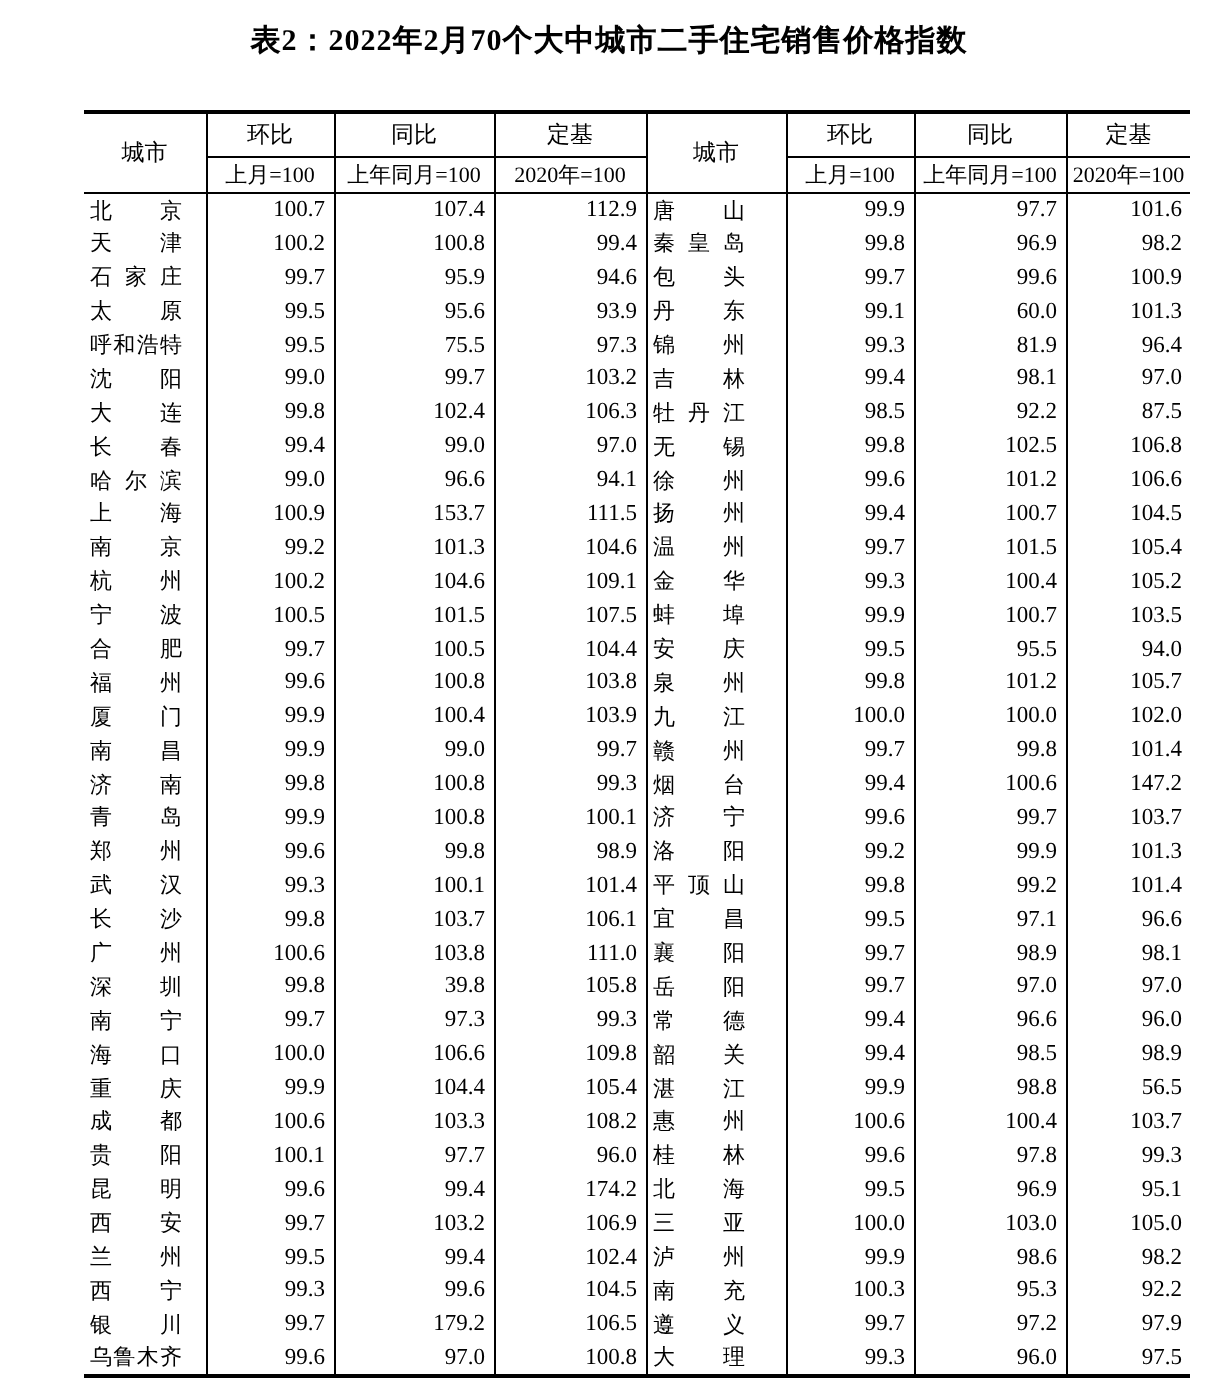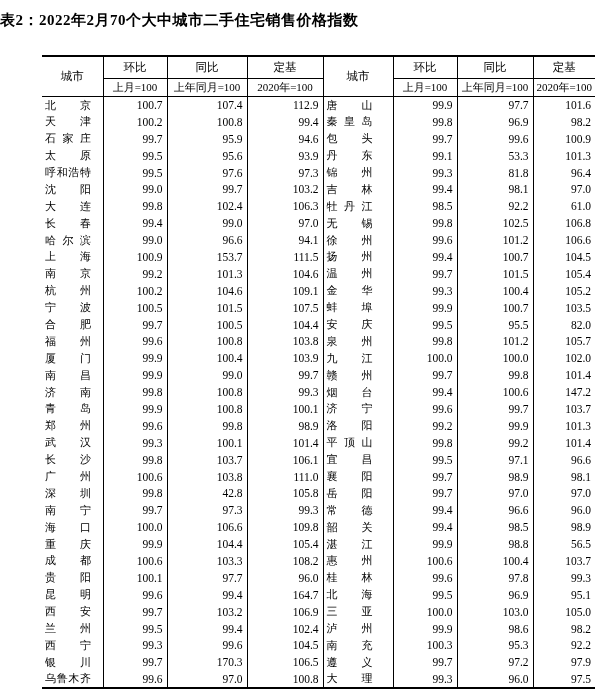--- a/index.html
+++ b/index.html
@@ -13,20 +13,21 @@
     position: relative;
     overflow: hidden;
     font-family: "Liberation Serif", "DejaVu Serif", serif;
     color: #000;
   }
   .page-title {
     position: absolute;
     top: 11px;
     left: 0;
     width: 609px;
+    text-align: center;
     font-size: 15px;
     font-weight: bold;
     letter-spacing: 0.5px;
     margin: 0;
   }
   .table-wrap {
     position: absolute;
     top: 55px;
     left: 42px;
     width: 553px;
@@ -164,39 +165,39 @@
               <span>原</span>
             </span></td>
           <td class="num bR">99.5</td>
           <td class="num bR">95.6</td>
           <td class="num bR">93.9</td>
           <td class="city bR"><span class="cname">
               <span>丹</span>
               <span>东</span>
             </span></td>
           <td class="num bR">99.1</td>
-          <td class="num bR">53.3</td>
+          <td class="num bR">60.0</td>
           <td class="num">101.3</td>
         </tr>
         <tr>
           <td class="city bR"><span class="cname">
               <span>呼</span>
               <span>和</span>
               <span>浩</span>
               <span>特</span>
             </span></td>
           <td class="num bR">99.5</td>
-          <td class="num bR">97.6</td>
+          <td class="num bR">75.5</td>
           <td class="num bR">97.3</td>
           <td class="city bR"><span class="cname">
               <span>锦</span>
               <span>州</span>
             </span></td>
           <td class="num bR">99.3</td>
-          <td class="num bR">81.8</td>
+          <td class="num bR">81.9</td>
           <td class="num">96.4</td>
         </tr>
         <tr>
           <td class="city bR"><span class="cname">
               <span>沈</span>
               <span>阳</span>
             </span></td>
           <td class="num bR">99.0</td>
           <td class="num bR">99.7</td>
           <td class="num bR">103.2</td>
@@ -216,21 +217,21 @@
           <td class="num bR">99.8</td>
           <td class="num bR">102.4</td>
           <td class="num bR">106.3</td>
           <td class="city bR"><span class="cname">
               <span>牡</span>
               <span>丹</span>
               <span>江</span>
             </span></td>
           <td class="num bR">98.5</td>
           <td class="num bR">92.2</td>
-          <td class="num">61.0</td>
+          <td class="num">87.5</td>
         </tr>
         <tr>
           <td class="city bR"><span class="cname">
               <span>长</span>
               <span>春</span>
             </span></td>
           <td class="num bR">99.4</td>
           <td class="num bR">99.0</td>
           <td class="num bR">97.0</td>
           <td class="city bR"><span class="cname">
@@ -329,21 +330,21 @@
             </span></td>
           <td class="num bR">99.7</td>
           <td class="num bR">100.5</td>
           <td class="num bR">104.4</td>
           <td class="city bR"><span class="cname">
               <span>安</span>
               <span>庆</span>
             </span></td>
           <td class="num bR">99.5</td>
           <td class="num bR">95.5</td>
-          <td class="num">82.0</td>
+          <td class="num">94.0</td>
         </tr>
         <tr>
           <td class="city bR"><span class="cname">
               <span>福</span>
               <span>州</span>
             </span></td>
           <td class="num bR">99.6</td>
           <td class="num bR">100.8</td>
           <td class="num bR">103.8</td>
           <td class="city bR"><span class="cname">
@@ -482,21 +483,21 @@
           <td class="num bR">99.7</td>
           <td class="num bR">98.9</td>
           <td class="num">98.1</td>
         </tr>
         <tr>
           <td class="city bR"><span class="cname">
               <span>深</span>
               <span>圳</span>
             </span></td>
           <td class="num bR">99.8</td>
-          <td class="num bR">42.8</td>
+          <td class="num bR">39.8</td>
           <td class="num bR">105.8</td>
           <td class="city bR"><span class="cname">
               <span>岳</span>
               <span>阳</span>
             </span></td>
           <td class="num bR">99.7</td>
           <td class="num bR">97.0</td>
           <td class="num">97.0</td>
         </tr>
         <tr>
@@ -579,21 +580,21 @@
           <td class="num bR">97.8</td>
           <td class="num">99.3</td>
         </tr>
         <tr>
           <td class="city bR"><span class="cname">
               <span>昆</span>
               <span>明</span>
             </span></td>
           <td class="num bR">99.6</td>
           <td class="num bR">99.4</td>
-          <td class="num bR">164.7</td>
+          <td class="num bR">174.2</td>
           <td class="city bR"><span class="cname">
               <span>北</span>
               <span>海</span>
             </span></td>
           <td class="num bR">99.5</td>
           <td class="num bR">96.9</td>
           <td class="num">95.1</td>
         </tr>
         <tr>
           <td class="city bR"><span class="cname">
@@ -642,21 +643,21 @@
           <td class="num bR">100.3</td>
           <td class="num bR">95.3</td>
           <td class="num">92.2</td>
         </tr>
         <tr>
           <td class="city bR"><span class="cname">
               <span>银</span>
               <span>川</span>
             </span></td>
           <td class="num bR">99.7</td>
-          <td class="num bR">170.3</td>
+          <td class="num bR">179.2</td>
           <td class="num bR">106.5</td>
           <td class="city bR"><span class="cname">
               <span>遵</span>
               <span>义</span>
             </span></td>
           <td class="num bR">99.7</td>
           <td class="num bR">97.2</td>
           <td class="num">97.9</td>
         </tr>
         <tr>

